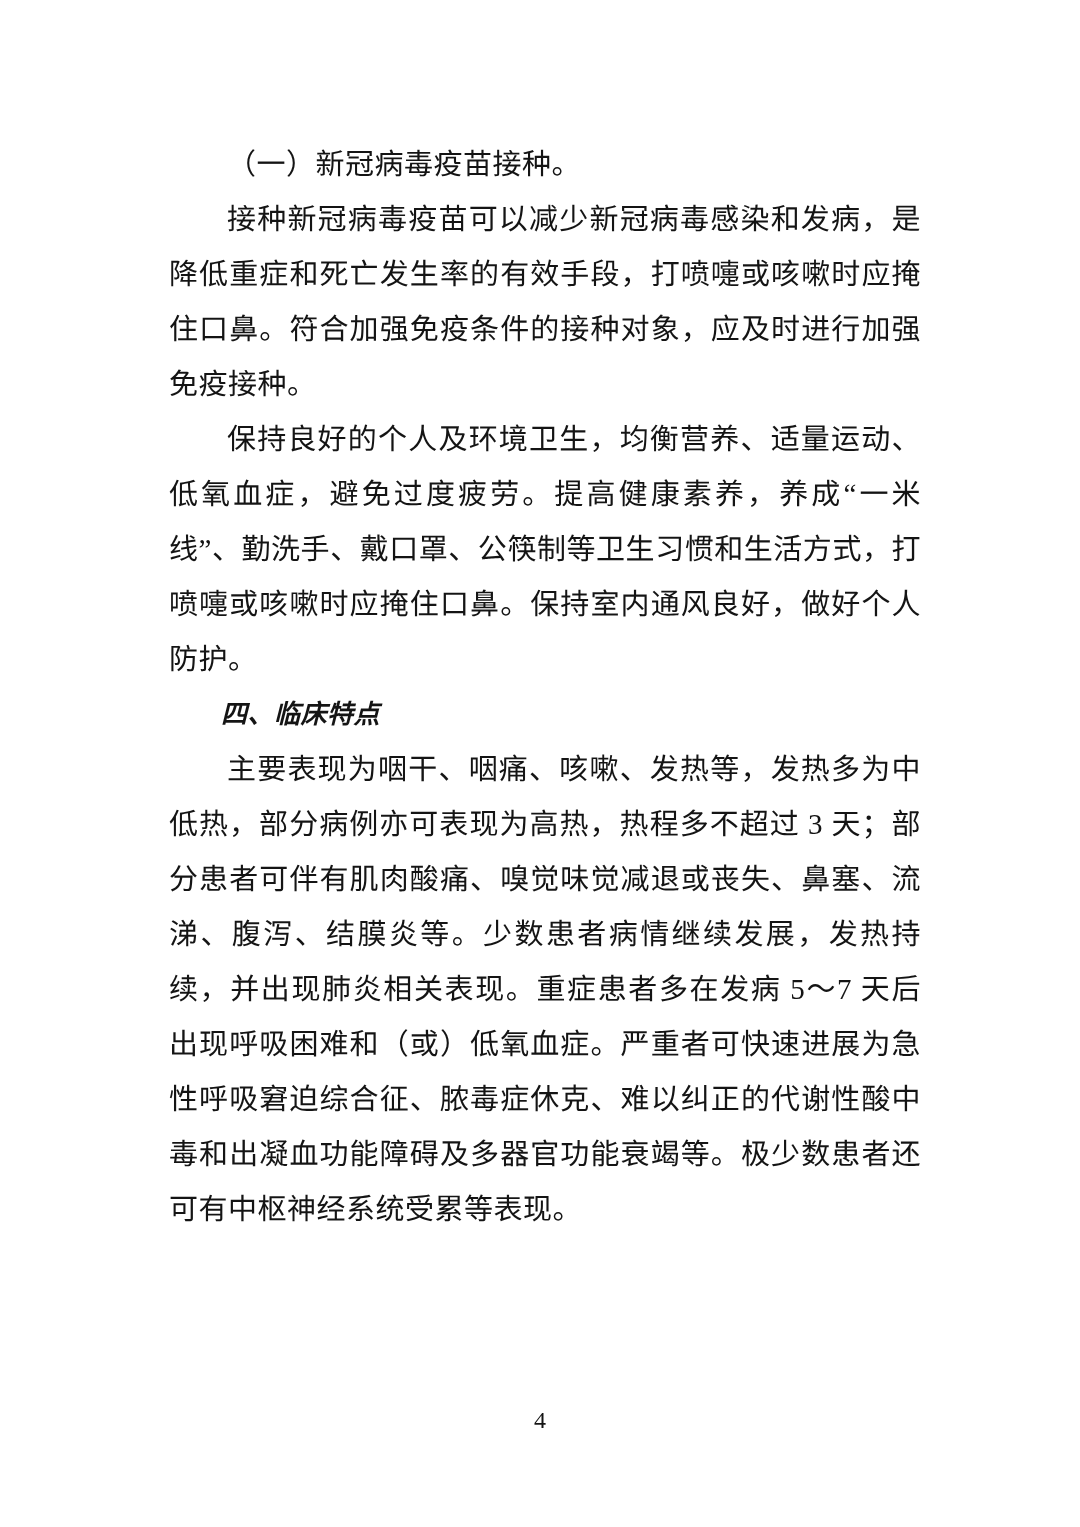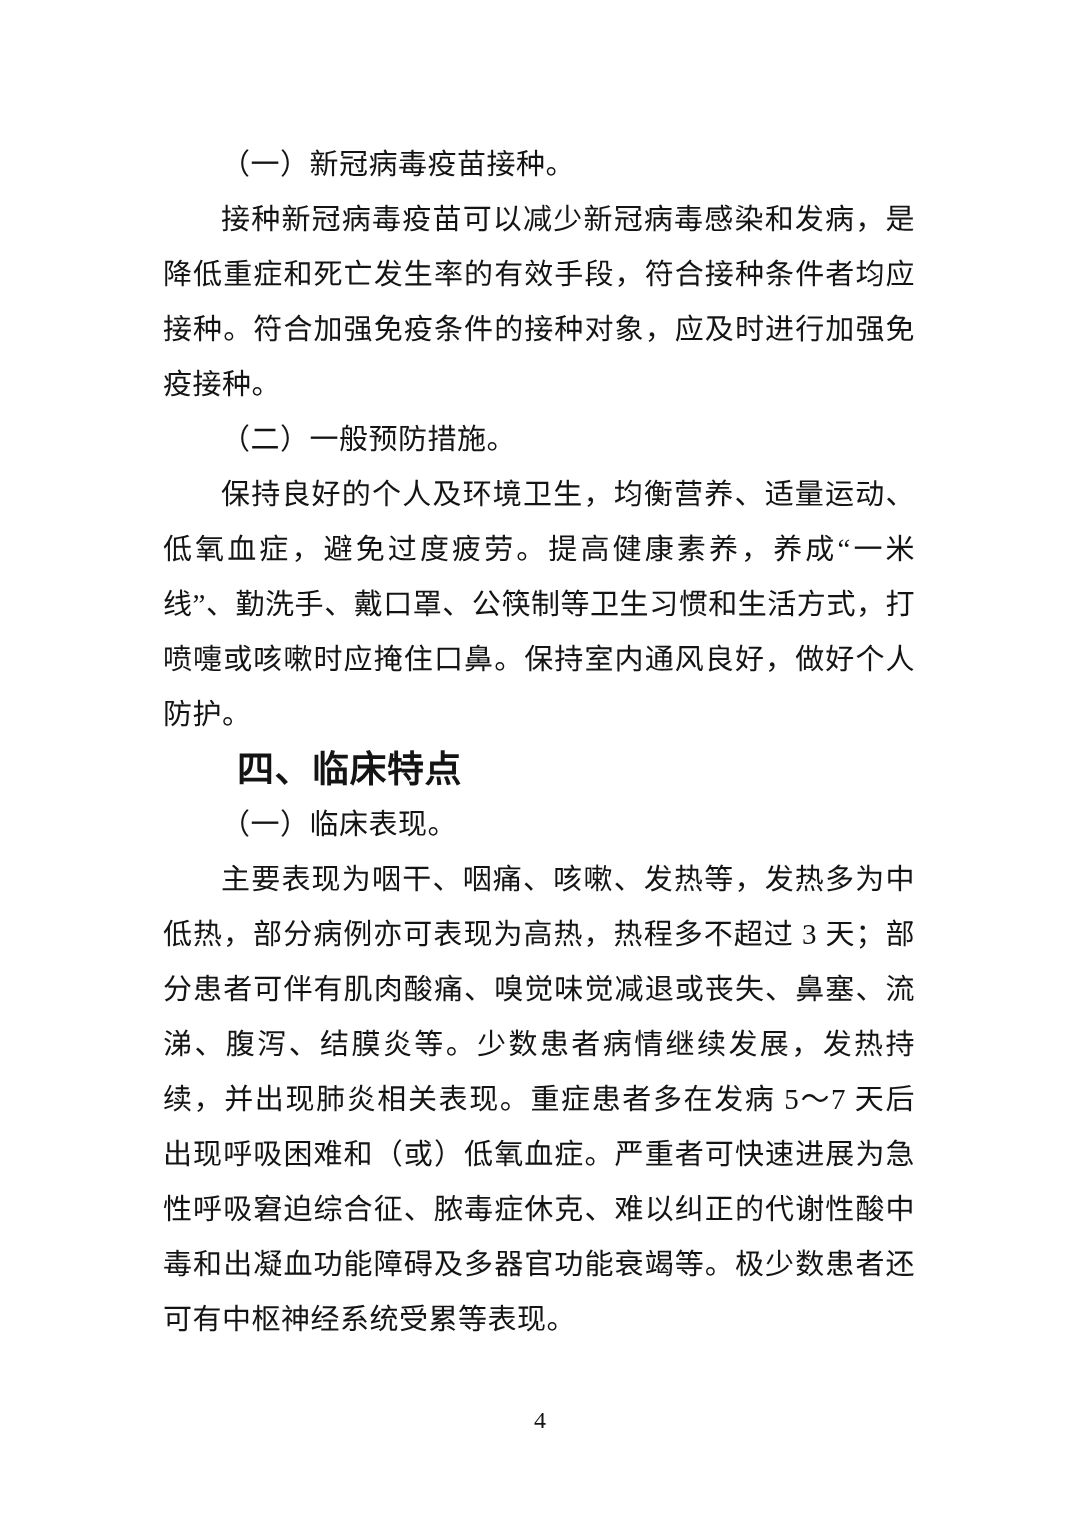--- a/index.html
+++ b/index.html
@@ -16,65 +16,64 @@
     font-family: "Liberation Serif", "DejaVu Serif", serif;
     color: #141414;
   }
   .page {
     position: absolute;
     inset: 0;
     background: #ffffff;
   }
   .content {
     position: absolute;
-    left: 163px;
+    left: 169px;
     top: 137px;
     width: 752px;
   }
   .para {
     margin: 0;
     font-size: 29px;
     line-height: 55px;
     text-align: justify;
     text-indent: 2em;
     letter-spacing: 0.5px;
     word-break: break-all;
     font-weight: normal;
   }
   .para.sub {
     text-align: left;
   }
   .heading {
     margin: 0;
     font-family: "Liberation Sans", "DejaVu Sans", sans-serif;
     font-weight: bold;
-    font-size: 37px;
+    font-size: 26px;
     line-height: 55px;
     text-indent: 2em;
     letter-spacing: 0.5px;
+    font-style: italic;
   }
   .page-number {
     position: absolute;
     left: 0;
     top: 1405px;
     width: 1080px;
     text-align: center;
     font-size: 24px;
     line-height: 30px;
     color: #141414;
   }
 </style>
 </head>
 <body>
 
 <div class="page">
   <article class="content">
     <p class="para sub">（一）新冠病毒疫苗接种。</p>
-    <p class="para body">接种新冠病毒疫苗可以减少新冠病毒感染和发病，是降低重症和死亡发生率的有效手段，符合接种条件者均应接种。符合加强免疫条件的接种对象，应及时进行加强免疫接种。</p>
-    <p class="para sub">（二）一般预防措施。</p>
+    <p class="para body">接种新冠病毒疫苗可以减少新冠病毒感染和发病，是降低重症和死亡发生率的有效手段，打喷嚏或咳嗽时应掩住口鼻。符合加强免疫条件的接种对象，应及时进行加强免疫接种。</p>
     <p class="para body">保持良好的个人及环境卫生，均衡营养、适量运动、低氧血症，避免过度疲劳。提高健康素养，养成“一米线”、勤洗手、戴口罩、公筷制等卫生习惯和生活方式，打喷嚏或咳嗽时应掩住口鼻。保持室内通风良好，做好个人防护。</p>
     <h2 class="heading">四、临床特点</h2>
-    <p class="para sub">（一）临床表现。</p>
     <p class="para body">主要表现为咽干、咽痛、咳嗽、发热等，发热多为中低热，部分病例亦可表现为高热，热程多不超过 3 天；部分患者可伴有肌肉酸痛、嗅觉味觉减退或丧失、鼻塞、流涕、腹泻、结膜炎等。少数患者病情继续发展，发热持续，并出现肺炎相关表现。重症患者多在发病 5～7 天后出现呼吸困难和（或）低氧血症。严重者可快速进展为急性呼吸窘迫综合征、脓毒症休克、难以纠正的代谢性酸中毒和出凝血功能障碍及多器官功能衰竭等。极少数患者还可有中枢神经系统受累等表现。</p>
   </article>
 
   <div class="page-number">4</div>
 </div>
 
 </body></html>

